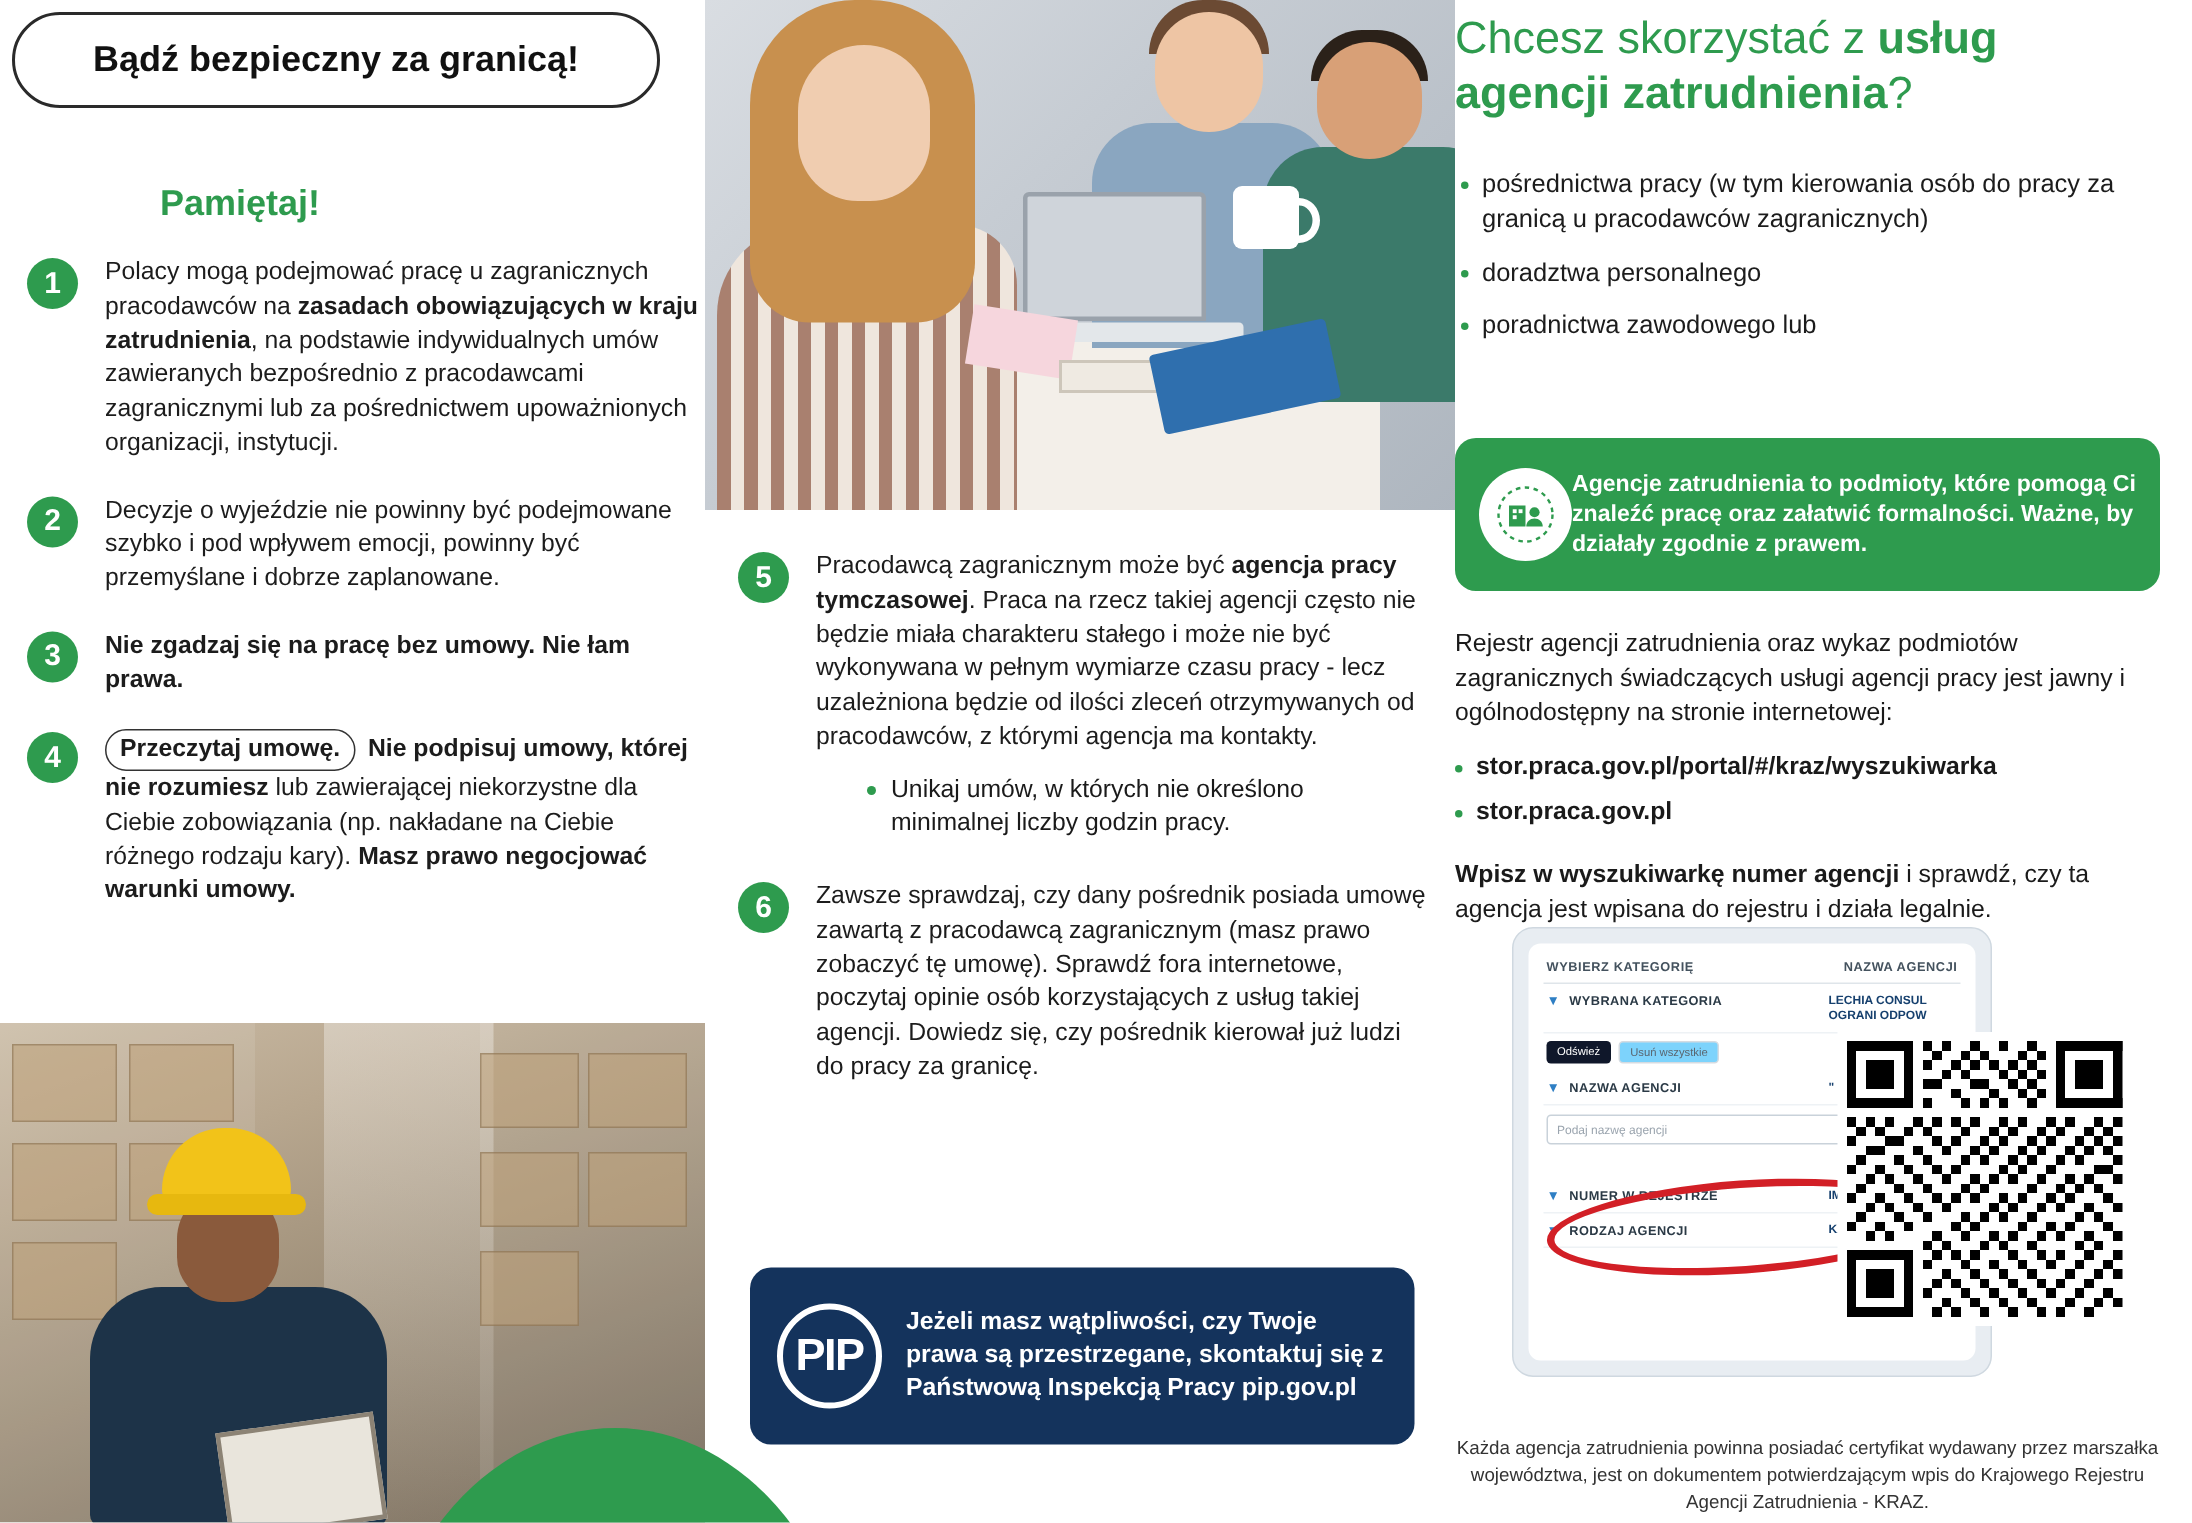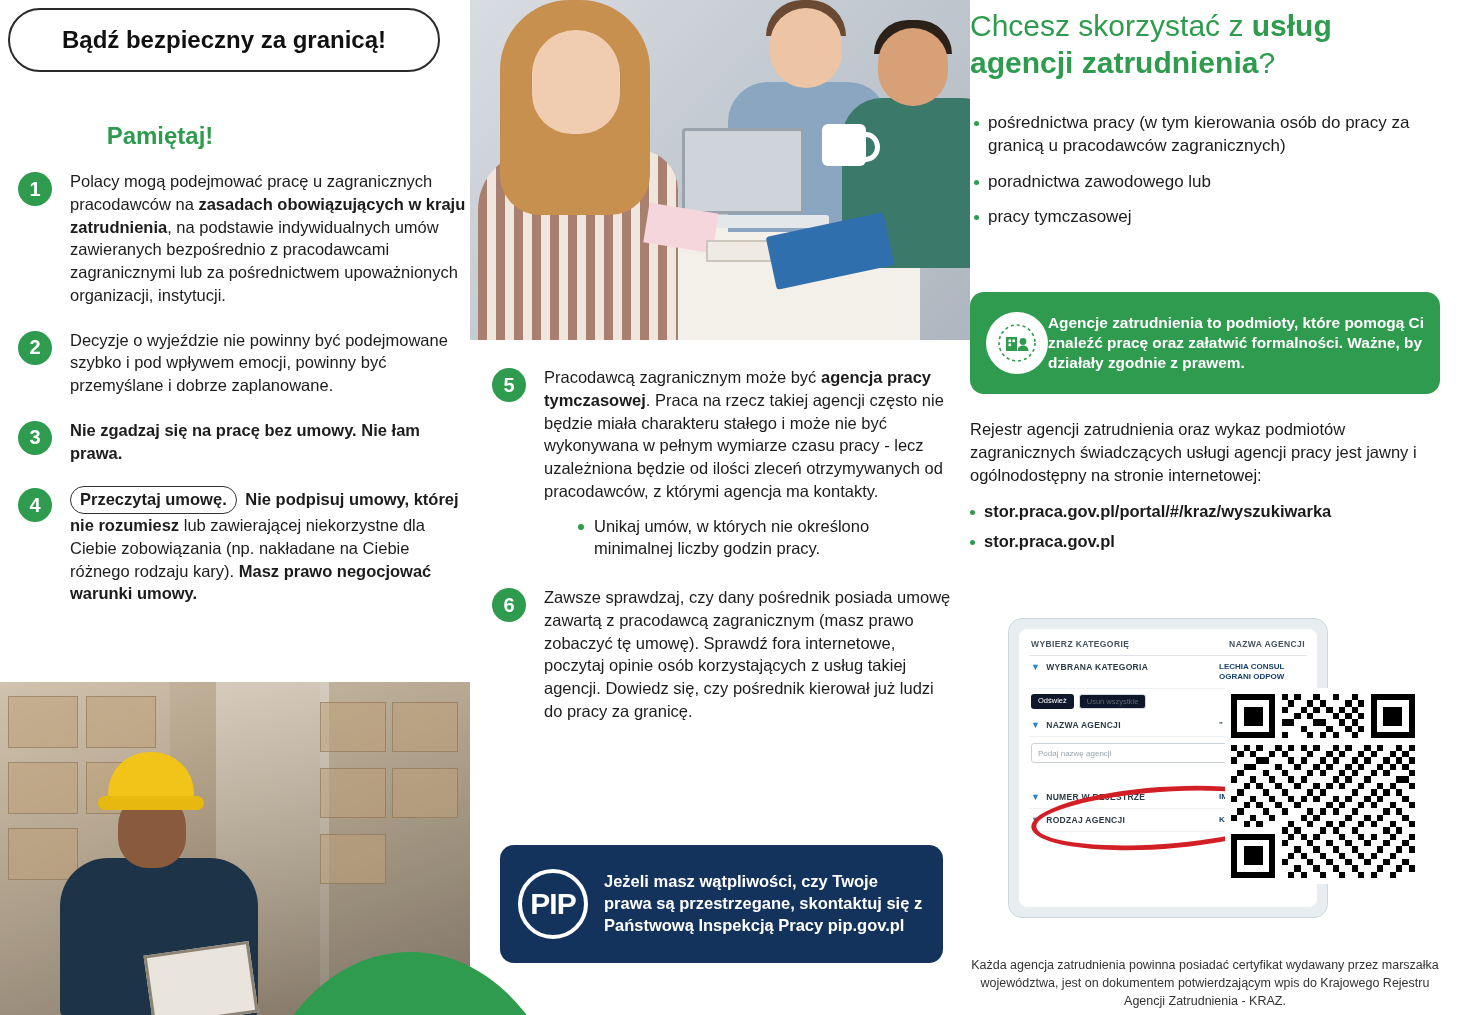--- a/index.html
+++ b/index.html
@@ -211,21 +211,21 @@
   }
   .mock-inner { background: #fff; border-radius: 8px; width: 100%; height: 100%; position: relative; padding: 8px 10px; }
   .mock-head { display: flex; justify-content: space-between; font-size: 8.5px; font-weight: bold; color: #44525e; letter-spacing: .4px; padding: 2px 2px 6px; border-bottom: 1px solid #dfe5ea; }
   .mock-row { display: flex; justify-content: space-between; align-items: flex-start; padding: 6px 2px; border-bottom: 1px solid #eef2f5; }
   .mock-acc { display: flex; align-items: center; gap: 6px; font-size: 8.5px; font-weight: bold; color: #2b3a46; letter-spacing: .3px; }
   .chev { color: #2f7fc4; font-size: 9px; }
   .mock-right { font-size: 8px; font-weight: bold; color: #16406e; width: 86px; line-height: 1.25; }
   .mock-btns { display: flex; gap: 5px; padding: 5px 2px; }
   .mbtn { font-size: 7.5px; padding: 2px 7px; border-radius: 3px; }
   .mbtn.blue { background: #0f172a; color: #fff; }
-  .mbtn.gray { background: #0f172a; color: #5a6670; border: 1px solid #d5dbe1; text-align: center; }
+  .mbtn.gray { background: #7dd3fc; color: #5a6670; border: 1px solid #d5dbe1; text-align: center; }
   .mock-input {
     margin: 6px 2px 2px; height: 20px; border: 1px solid #c9d2da; border-radius: 3px;
     font-size: 8px; color: #9aa4ae; display: flex; align-items: center; padding-left: 6px;
   }
   .mock-search { display: flex; justify-content: flex-end; padding: 4px 2px; }
   .mock-search .mbtn { font-size: 8px; }
   .ellipse {
     position: absolute; left: 22px; top: 168px; width: 262px; height: 62px;
     border: 5px solid #d21f26; border-radius: 50%; transform: rotate(-4deg);
     pointer-events: none;
@@ -341,22 +341,22 @@
     <div class="pip-logo">PIP</div>
     <div class="pip-text">Jeżeli masz wątpliwości, czy Twoje prawa są przestrzegane, skontaktuj się z Państwową Inspekcją Pracy pip.gov.pl</div>
   </div>
 
   <div class="col-right">
 
     <div class="r-title"><span>Chcesz skorzystać z </span><b>usług agencji zatrudnienia</b><span>?</span></div>
 
     <ul class="r-list">
       <li>pośrednictwa pracy (w tym kierowania osób do pracy za granicą u pracodawców zagranicznych)</li>
+      <li>doradztwa personalnego</li>
       <li>poradnictwa zawodowego lub</li>
-      <li>pracy tymczasowej</li>
     </ul>
 
     <div class="green-box">
       <div class="gb-icon">
         <svg width="40" height="40" viewBox="0 0 40 40" aria-hidden="true">
           <circle cx="20" cy="20" r="18" fill="none" stroke="#2e9b4e" stroke-width="1.6" stroke-dasharray="3 3"></circle>
           <rect x="9" y="14" width="11" height="14" fill="#2e9b4e"></rect>
           <rect x="11.5" y="16.5" width="2.6" height="2.6" fill="#fff"></rect>
           <rect x="15.4" y="16.5" width="2.6" height="2.6" fill="#fff"></rect>
           <rect x="11.5" y="20.5" width="2.6" height="2.6" fill="#fff"></rect>
@@ -367,20 +367,21 @@
       <div class="gb-text"><b>Agencje zatrudnienia</b><span> to podmioty, które pomogą Ci znaleźć pracę oraz załatwić formalności. Ważne, by działały zgodnie z prawem.</span></div>
     </div>
 
     <div class="r-para">Rejestr agencji zatrudnienia oraz wykaz podmiotów zagranicznych świadczących usługi agencji pracy jest jawny i ogólnodostępny na stronie internetowej:</div>
 
     <ul class="r-links">
       <li>stor.praca.gov.pl/portal/#/kraz/wyszukiwarka</li>
       <li>stor.praca.gov.pl</li>
     </ul>
 
+    <div class="r-cta"><b>Wpisz w wyszukiwarkę numer agencji</b><span> i sprawdź, czy ta agencja jest wpisana do rejestru i działa legalnie.</span></div>
 
     <div class="mock">
       <div class="mock-inner">
         <div class="mock-head">
           <span>WYBIERZ KATEGORIĘ</span>
           <span>NAZWA AGENCJI</span>
         </div>
 
         <div class="mock-row">
           <span class="mock-acc">

